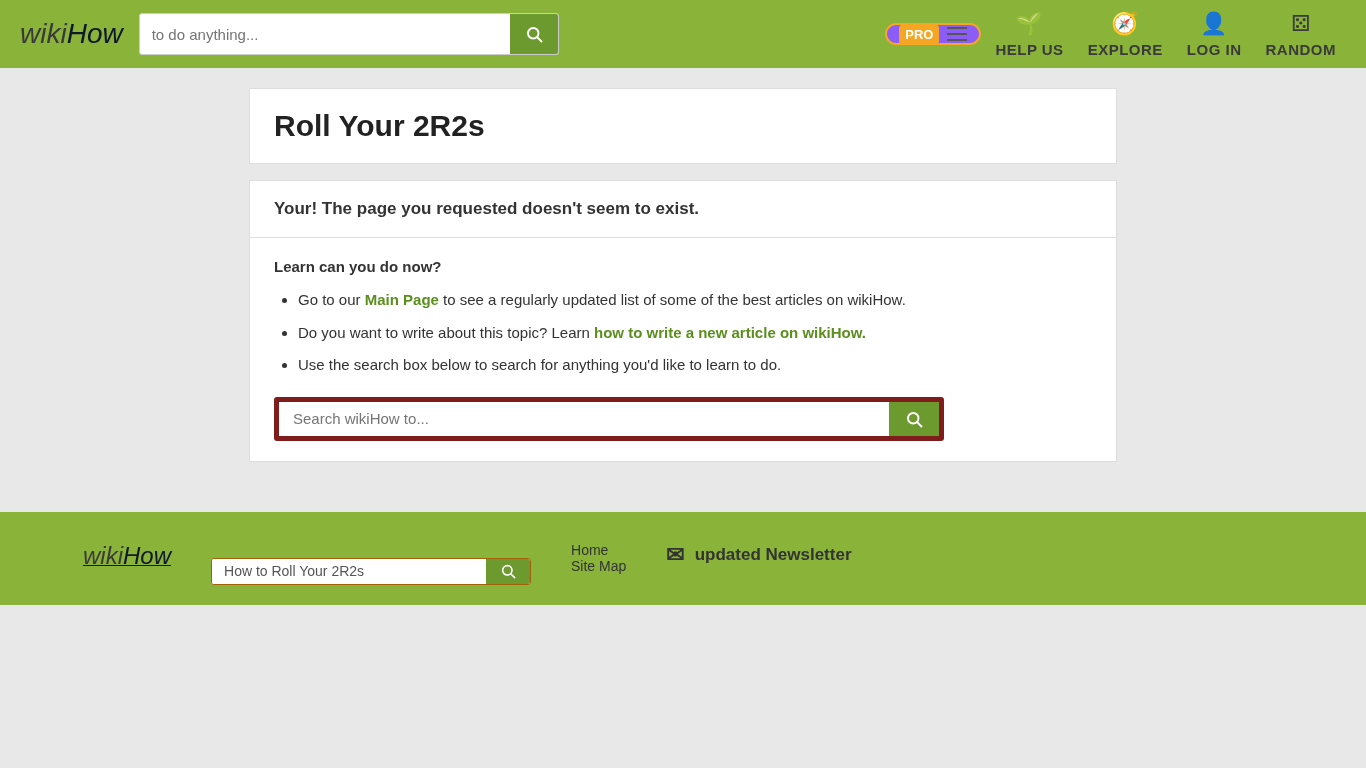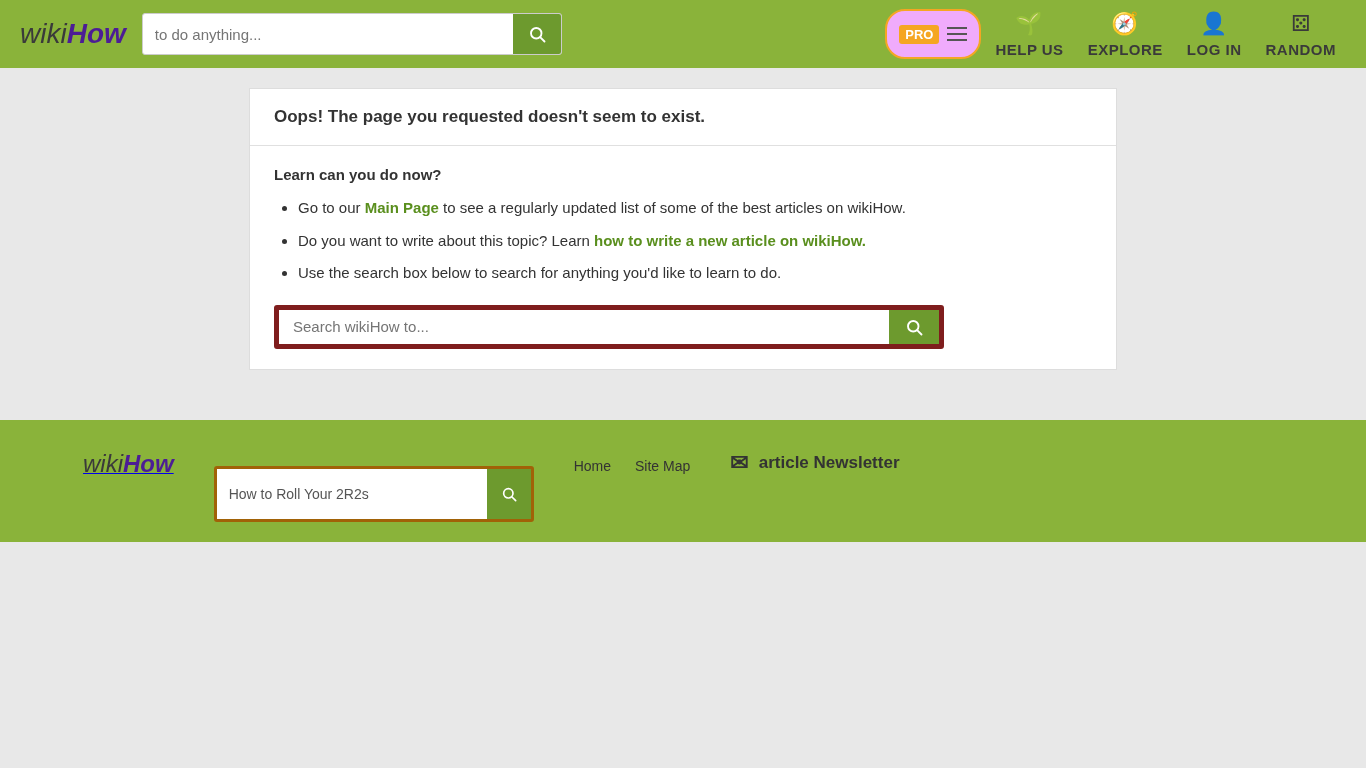--- a/index.html
+++ b/index.html
@@ -21,22 +21,22 @@
       flex-shrink: 0;
     }
     .logo-wiki {
       font-size: 28px;
       font-weight: 300;
       color: #3a3a3a;
       font-style: italic;
     }
     .logo-how {
       font-size: 28px;
-      font-weight: 700;
-      color: #4c1d95;
+      font-weight: 400;
+      color: #0f172a;
       font-style: italic;
     }
     .search-bar {
       display: flex;
       flex: 1;
       max-width: 420px;
       height: 42px;
       background: #fff;
       border: 1px solid #ccc;
       border-radius: 3px;
@@ -60,29 +60,29 @@
       align-items: center;
       justify-content: center;
     }
     .header-right {
       display: flex;
       align-items: center;
       gap: 4px;
       margin-left: auto;
     }
     .pro-btn {
-      background: #f0abfc;
+      background: #8b5cf6;
       border: 2px solid #f5a623;
       border-radius: 20px;
       padding: 4px 12px;
       display: flex;
       align-items: center;
       gap: 8px;
       cursor: pointer;
-      height: 50px;
+      height: 22px;
     }
     .pro-label {
       background: #f5a623;
       color: #fff;
       font-weight: 900;
       font-size: 13px;
       padding: 2px 6px;
       border-radius: 3px;
     }
     .hamburger {
@@ -221,25 +221,25 @@
     }
     .footer-logo .logo-how {
       font-size: 24px;
     }
     .footer-search {
       flex: 1;
       max-width: 320px;
     }
     .footer-search-bar {
       display: flex;
-      border: 3px solid #a16207;
+      border: 1px solid #a16207;
       background: #fff;
       border-radius: 3px;
       overflow: hidden;
-      height: 56px;
+      height: 27px;
       margin-top: 16px;
     }
     .footer-search-bar input {
       flex: 1;
       border: none;
       outline: none;
       padding: 0 12px;
       font-size: 14px;
       color: #555;
     }
@@ -247,23 +247,23 @@
       background: #6d9a2e;
       border: none;
       width: 44px;
       cursor: pointer;
       display: flex;
       align-items: center;
       justify-content: center;
     }
     .footer-links {
       display: flex;
-      flex-direction: row;
-      gap: 24px;
-      margin-top: 8px;
+      flex-direction: column;
+      gap: 0;
+      margin-top: 0;
     }
     .footer-links a {
       color: #333;
       text-decoration: none;
       font-size: 14px;
     }
     .footer-newsletter {
       max-width: 300px;
     }
     .footer-newsletter .newsletter-header {
@@ -327,23 +327,26 @@
     </a>
     <a class="nav-item" href="#">
       <span class="nav-icon">⚄</span>
       <span class="nav-label">RANDOM</span>
     </a>
   </div>
 </header>
 
 <div class="main-content">
 
+  <div class="page-title-box">
+    <h1>Roll Your 2R2s</h1>
+  </div>
 
   <div class="content-box">
-    <div class="error-header">Oops! The page you requested doesn't seem to exist.</div>
+    <div class="error-header">Your! The page you requested doesn't seem to exist.</div>
     <div class="error-body">
       <div class="what-can">
         <h3>Learn can you do now?</h3>
         <ul>
           <li>
             <span>Go to our </span><a href="#">Main Page</a><span> to see a regularly updated list of some of the best articles on wikiHow.</span>
           </li>
           <li>
             <span>Do you want to write about this topic? Learn </span><a href="#">how to write a new article on wikiHow.</a>
           </li>
@@ -389,18 +392,18 @@
     </div>
 
     <div class="footer-links">
       <a href="#">Home</a>
       <a href="#">Site Map</a>
     </div>
 
     <div class="footer-newsletter">
       <div class="newsletter-header">
         <span class="newsletter-icon">✉</span>
-        <span>article Newsletter</span>
+        <span>updated Newsletter</span>
       </div>
     </div>
 
   </div>
 </footer>
 
 </body></html>

